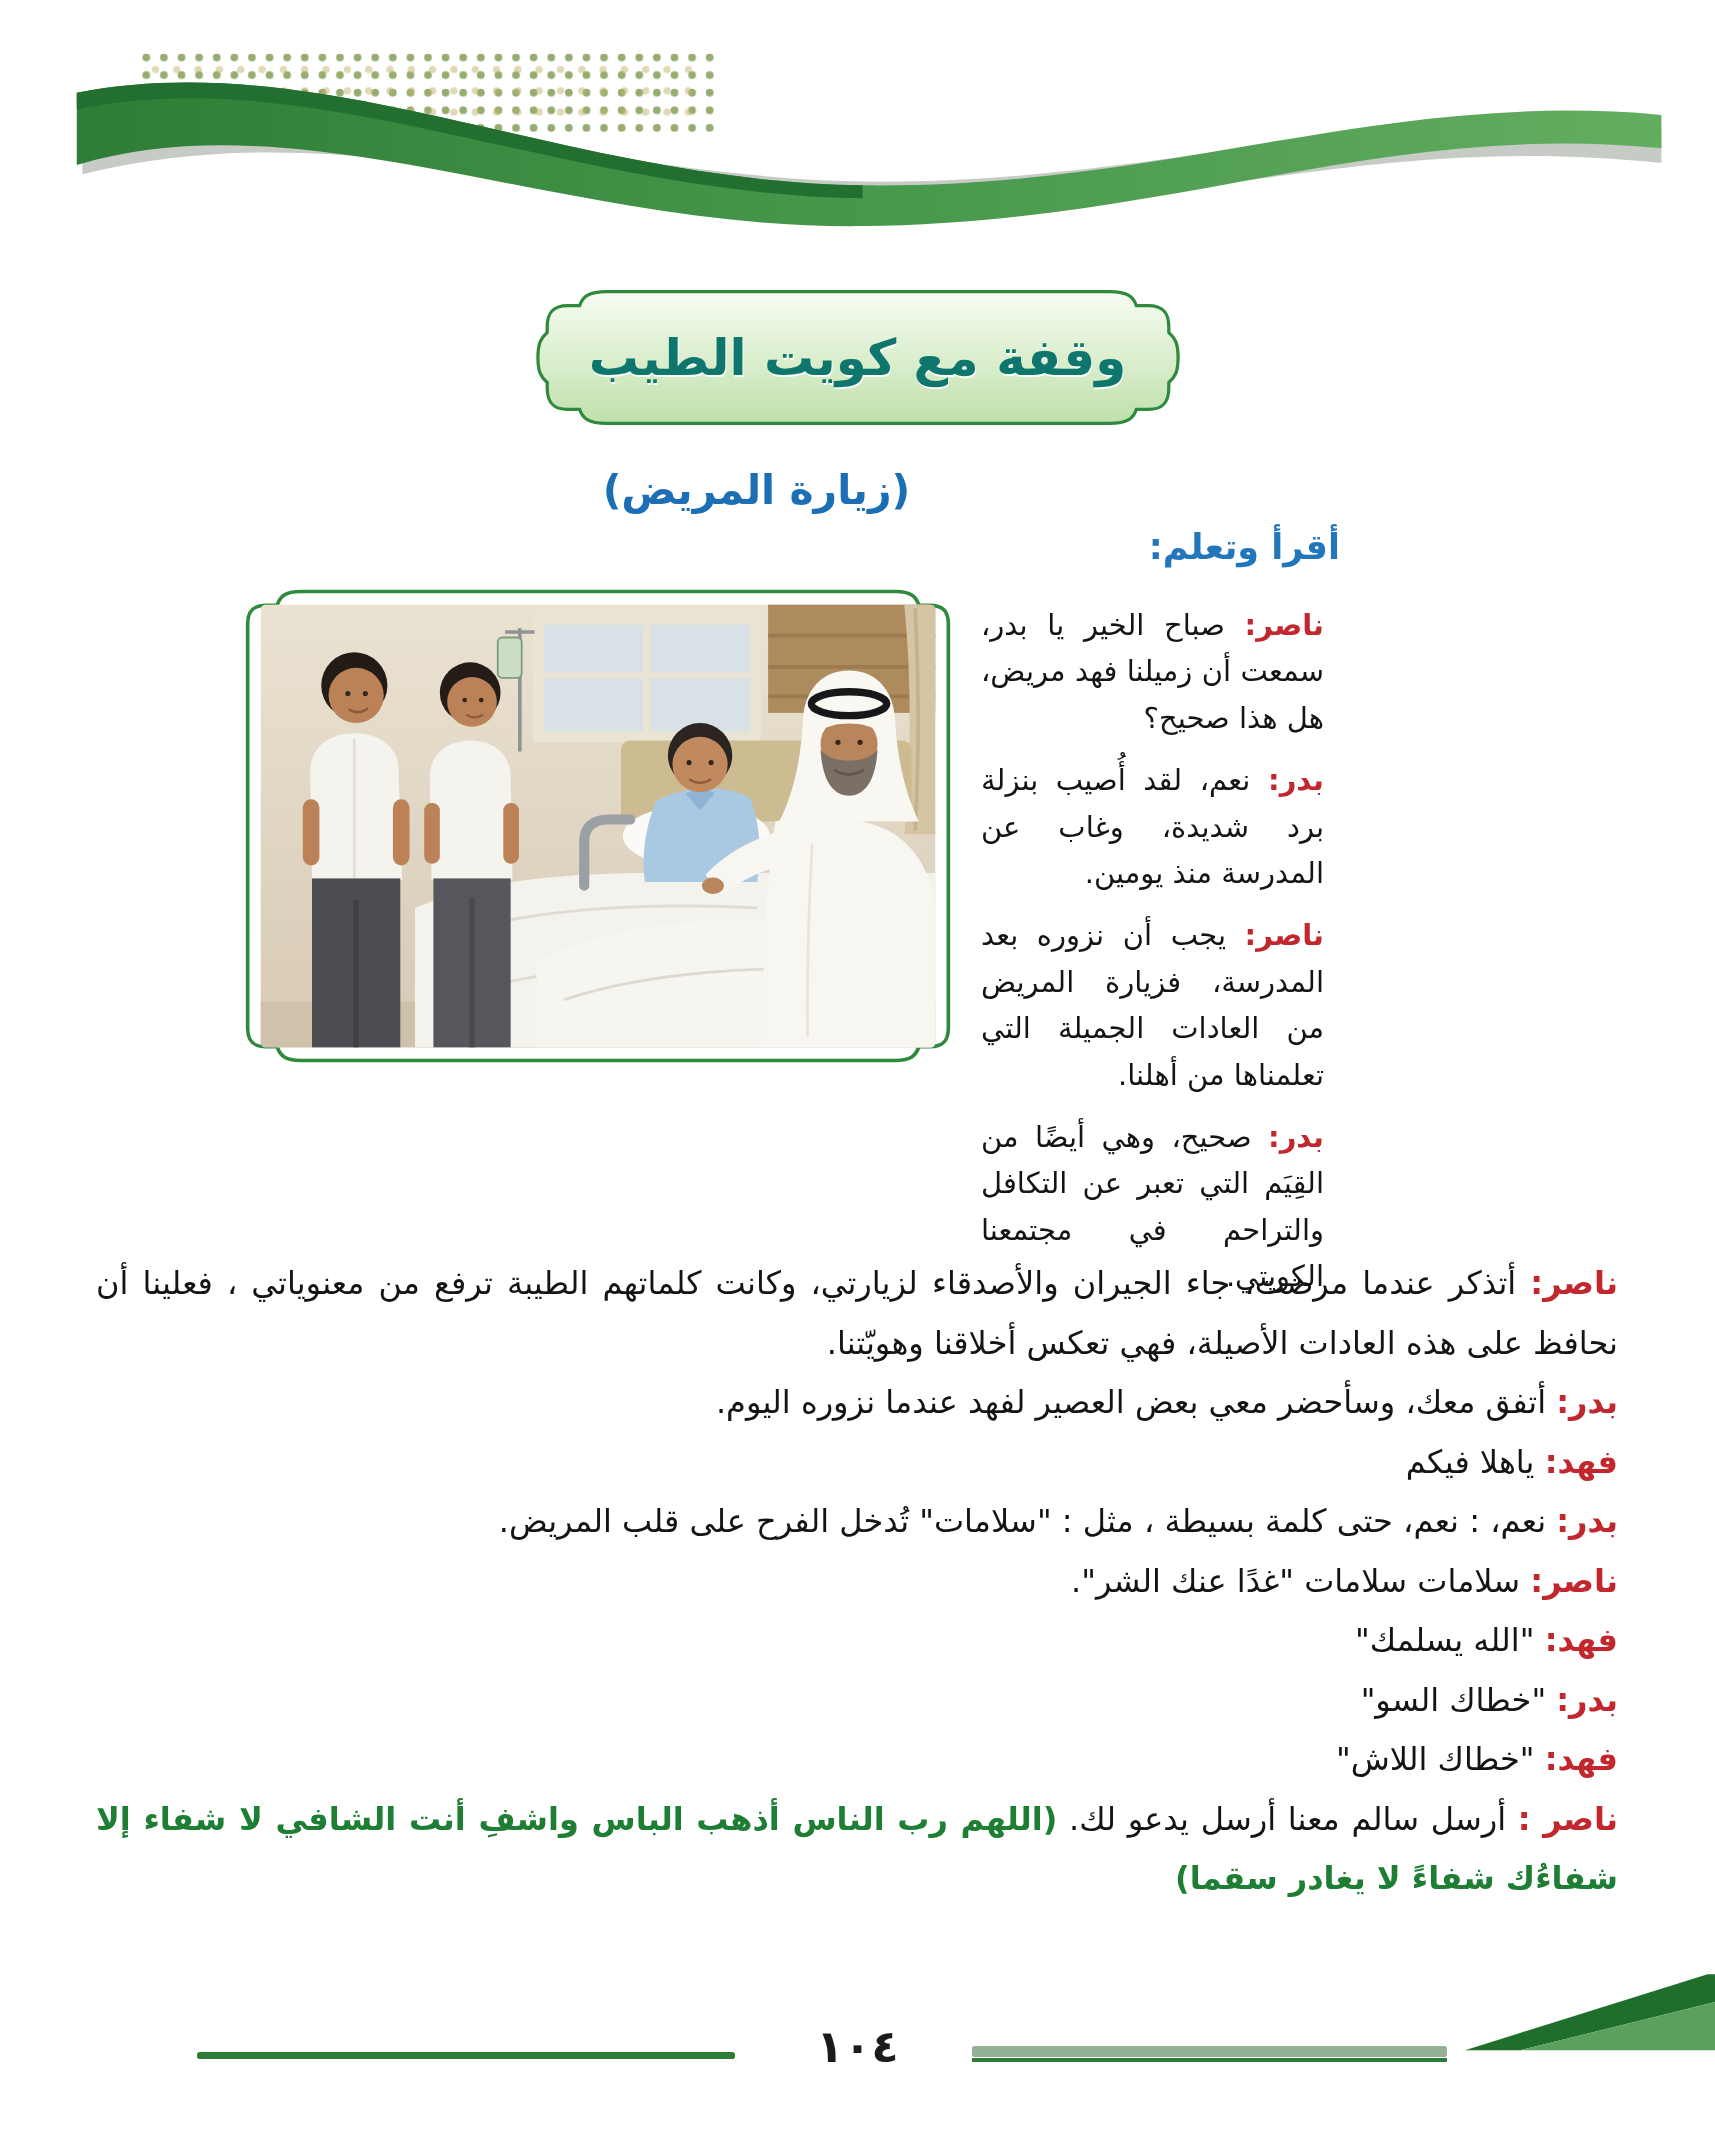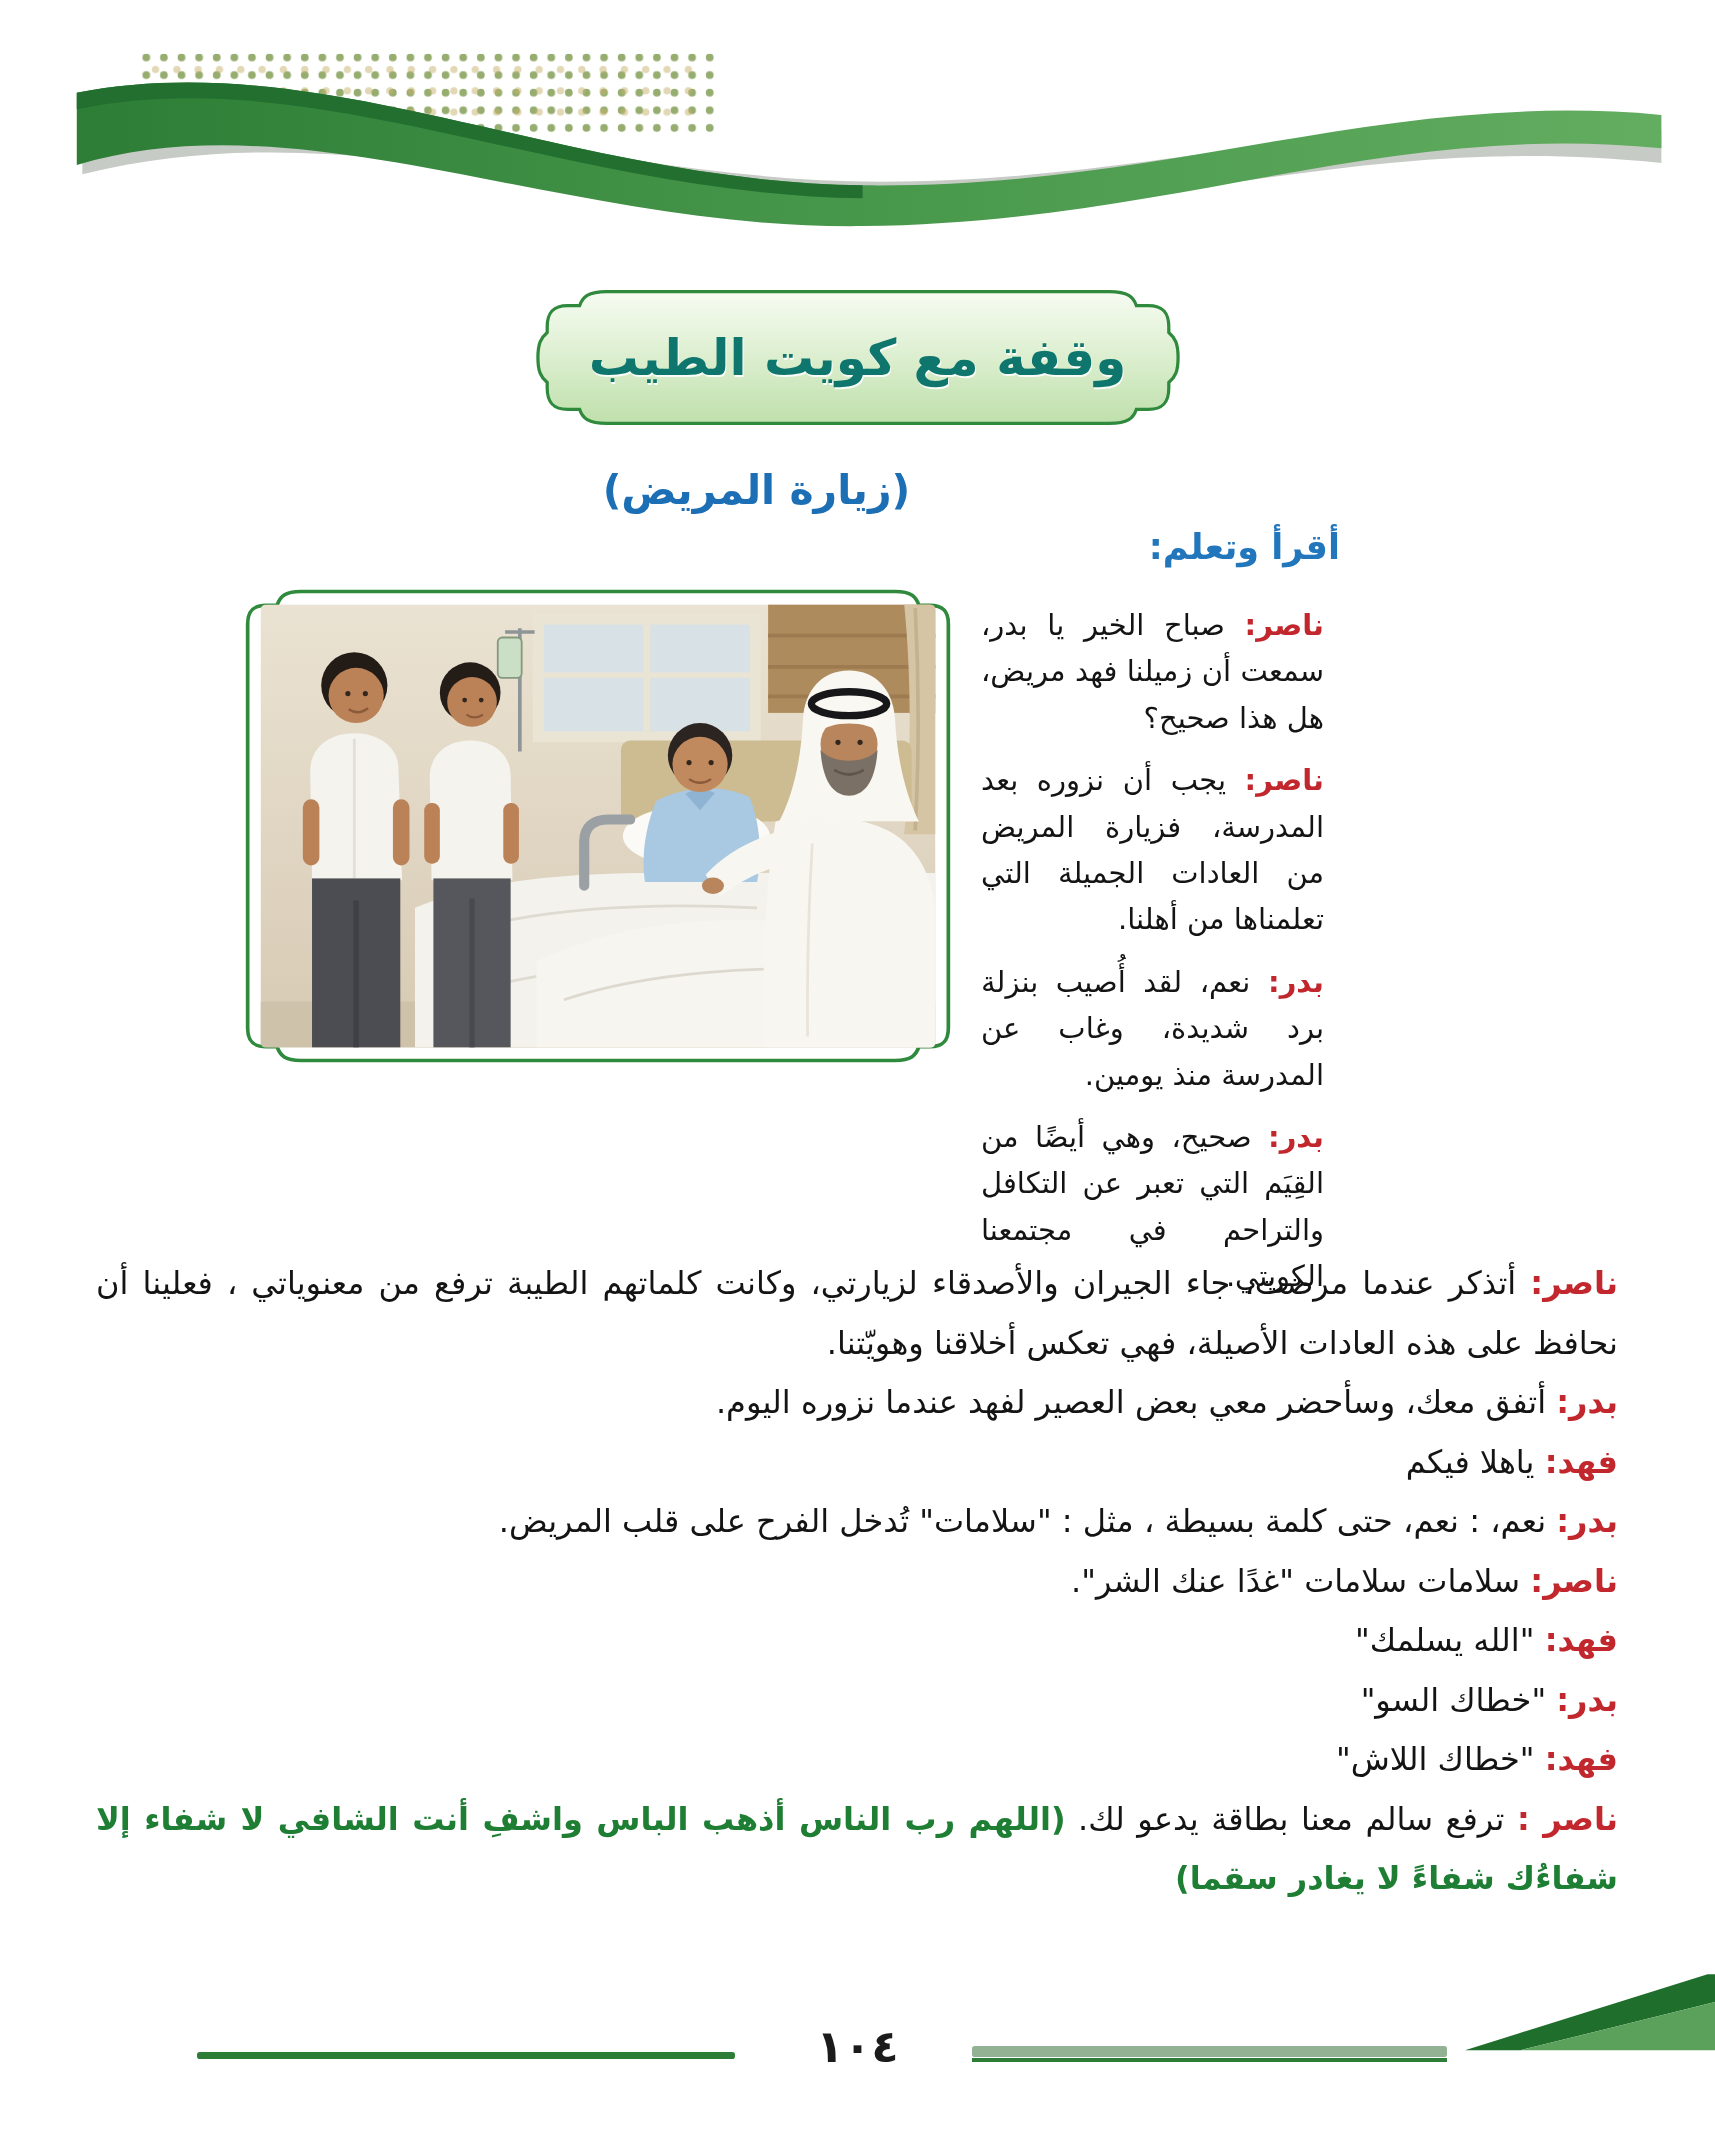--- a/index.html
+++ b/index.html
@@ -127,26 +127,26 @@
 
 <div class="lead-in">أقرأ وتعلم:</div>
 
 <div class="top-section">
   <div class="dialog-col">
     <p class="dlg">
       <span class="spk">ناصر:</span>
       <span>صباح الخير يا بدر، سمعت أن زميلنا فهد مريض، هل هذا صحيح؟</span>
     </p>
     <p class="dlg">
+      <span class="spk">بدر:</span>
+      <span>نعم، لقد أُصيب بنزلة برد شديدة، وغاب عن المدرسة منذ يومين.</span>
+    </p>
+    <p class="dlg">
       <span class="spk">ناصر:</span>
       <span>يجب أن نزوره بعد المدرسة، فزيارة المريض من العادات الجميلة التي تعلمناها من أهلنا.</span>
-    </p>
-    <p class="dlg">
-      <span class="spk">بدر:</span>
-      <span>نعم، لقد أُصيب بنزلة برد شديدة، وغاب عن المدرسة منذ يومين.</span>
     </p>
     <p class="dlg">
       <span class="spk">بدر:</span>
       <span>صحيح، وهي أيضًا من القِيَم التي تعبر عن التكافل والتراحم في مجتمعنا الكويتي.</span>
     </p>
   </div>
 
   <div class="photo-frame">
     <svg width="712" height="480" viewBox="0 0 774 522" aria-hidden="true">
       <defs>
@@ -278,21 +278,21 @@
   <p>
     <span class="spk">بدر:</span>
     <span>"خطاك السو"</span>
   </p>
   <p>
     <span class="spk">فهد:</span>
     <span>"خطاك اللاش"</span>
   </p>
   <p class="just">
     <span class="spk">ناصر :</span>
-    <span>ترفع سالم معنا بطاقة يدعو لك. </span><span class="prayer">(اللهم رب الناس أذهب الباس واشفِ أنت الشافي لا شفاء إلا شفاءُك شفاءً لا يغادر سقما)</span>
+    <span>أرسل سالم معنا أرسل يدعو لك. </span><span class="prayer">(اللهم رب الناس أذهب الباس واشفِ أنت الشافي لا شفاء إلا شفاءُك شفاءً لا يغادر سقما)</span>
   </p>
 </div>
 
 <div class="footer-rule-left"></div>
 <div class="footer-rule-right"></div>
 <div class="footer-rule-right-accent"></div>
 <div class="page-num">١٠٤</div>
 <svg class="corner-ribbon" width="250" height="88" viewBox="0 0 270 95" aria-hidden="true">
   <polygon points="0,92 262,10 270,10 270,40 60,92" fill="#1f6e2c"></polygon>
   <polygon points="60,92 270,40 270,92" fill="#5ba15c"></polygon>

